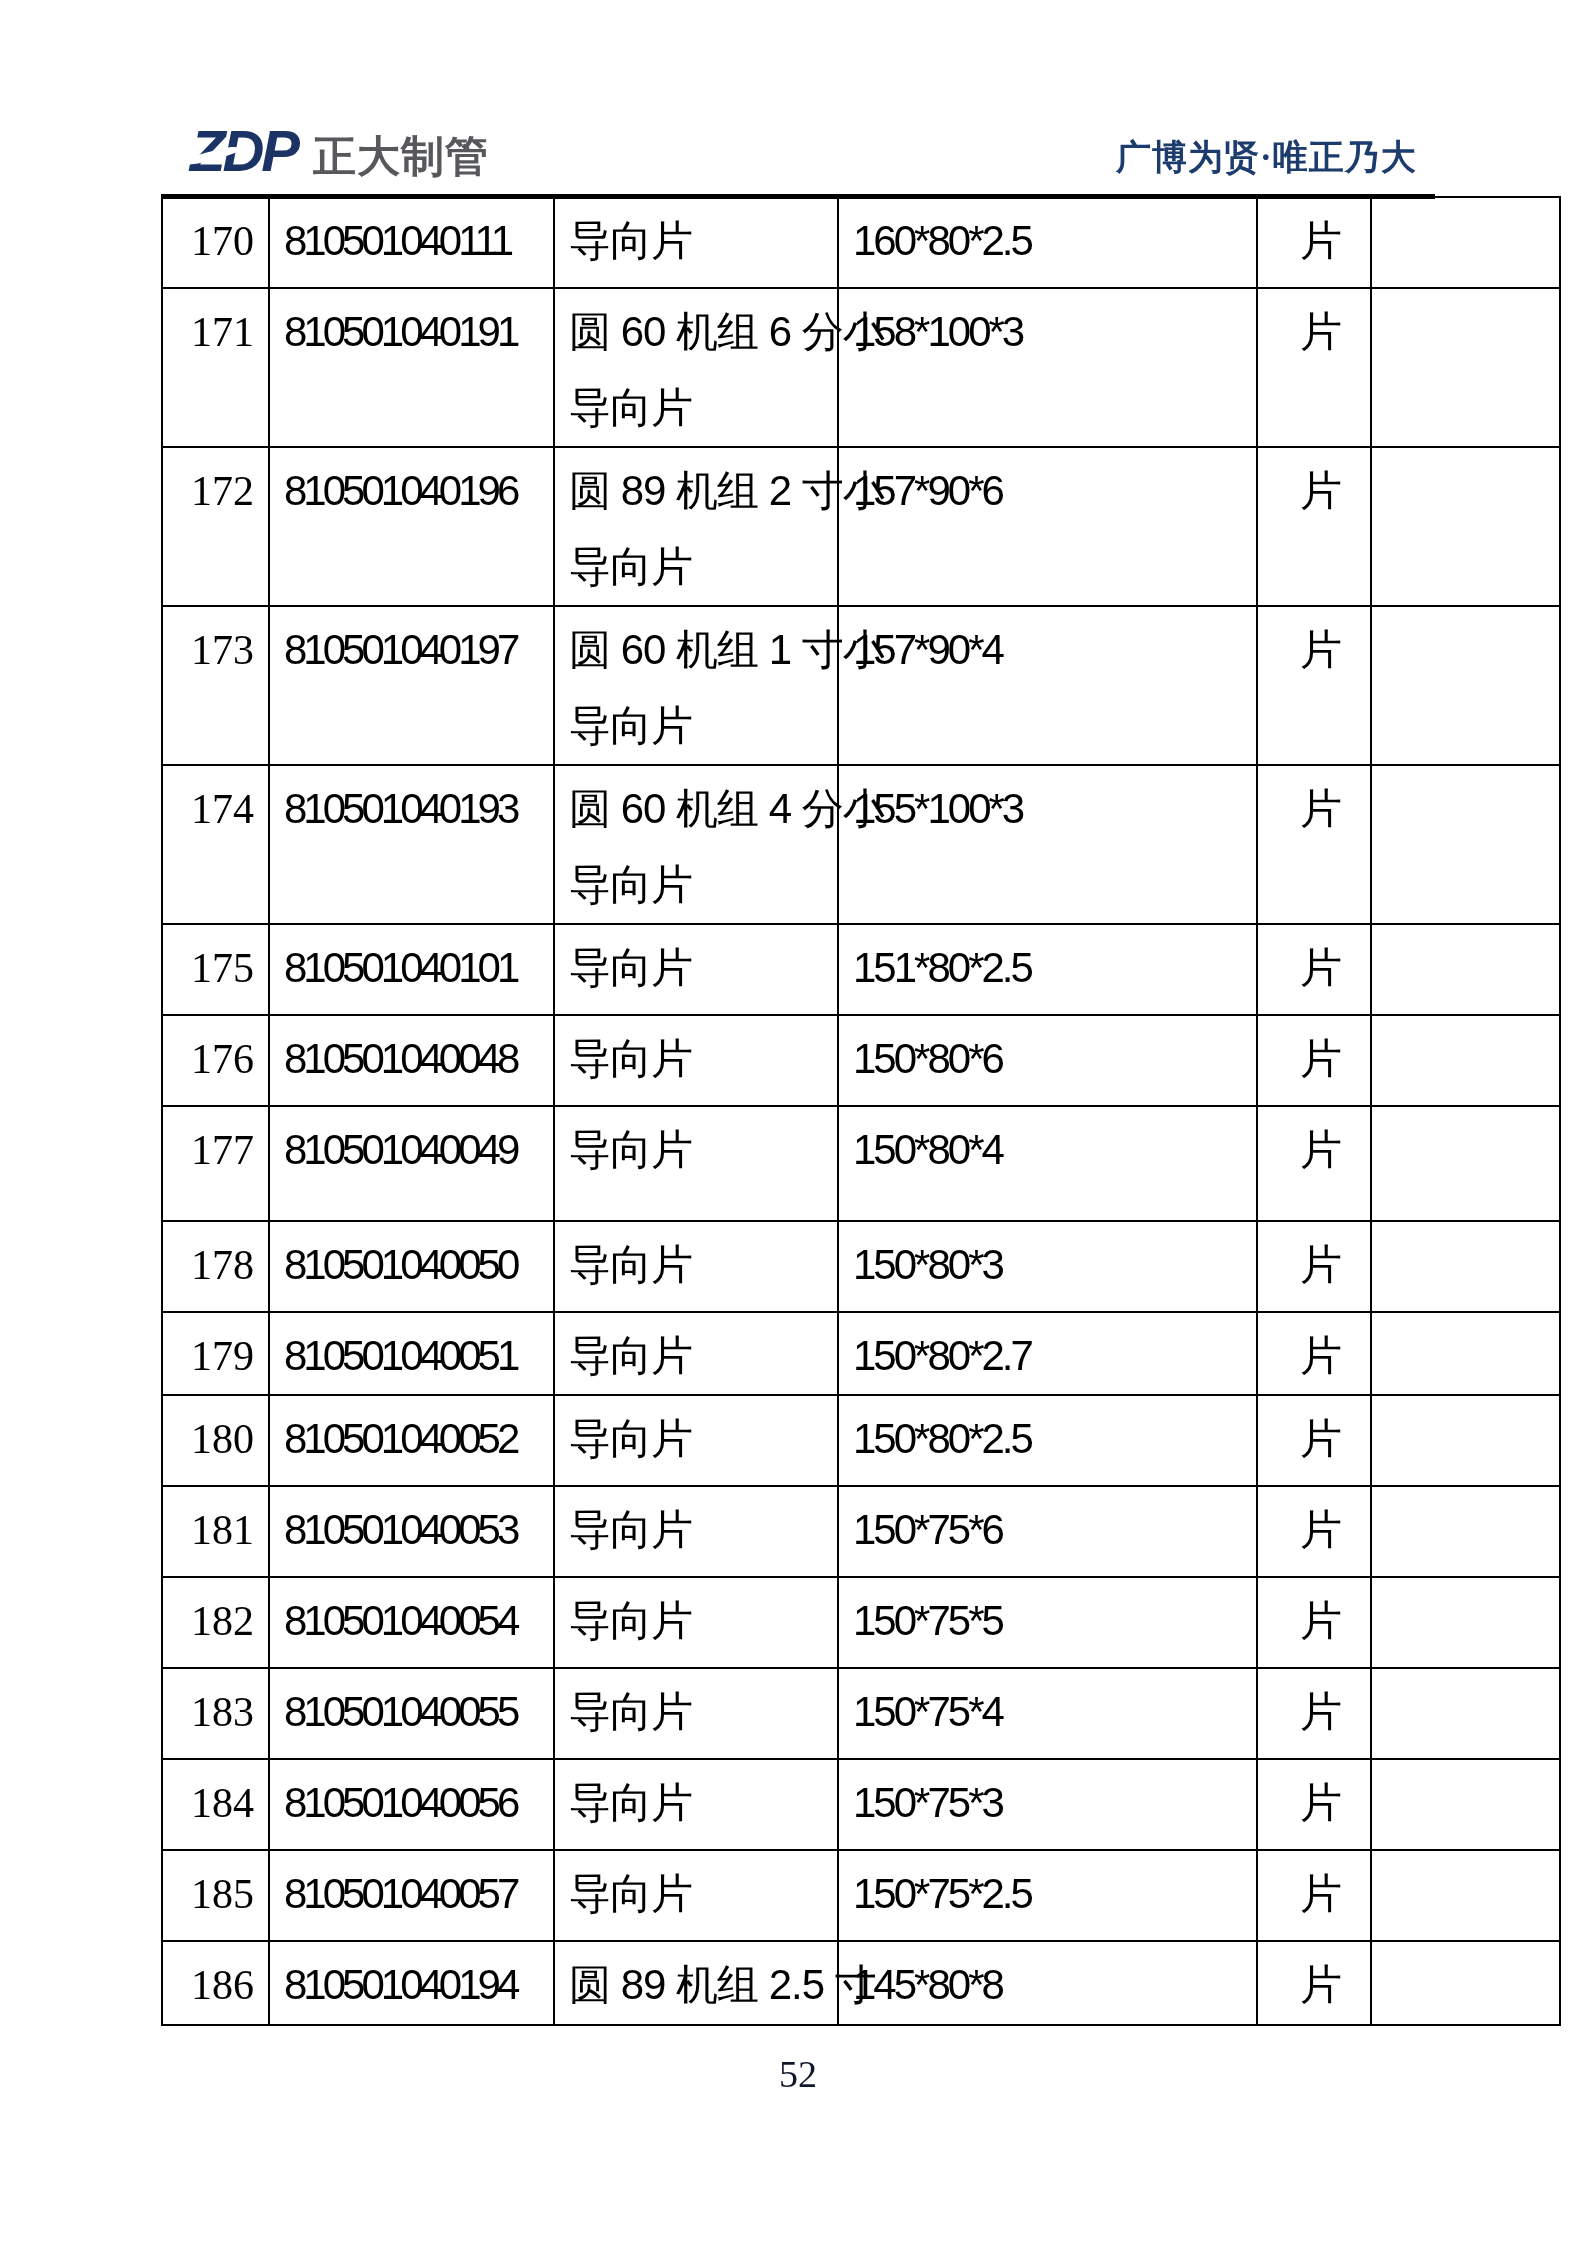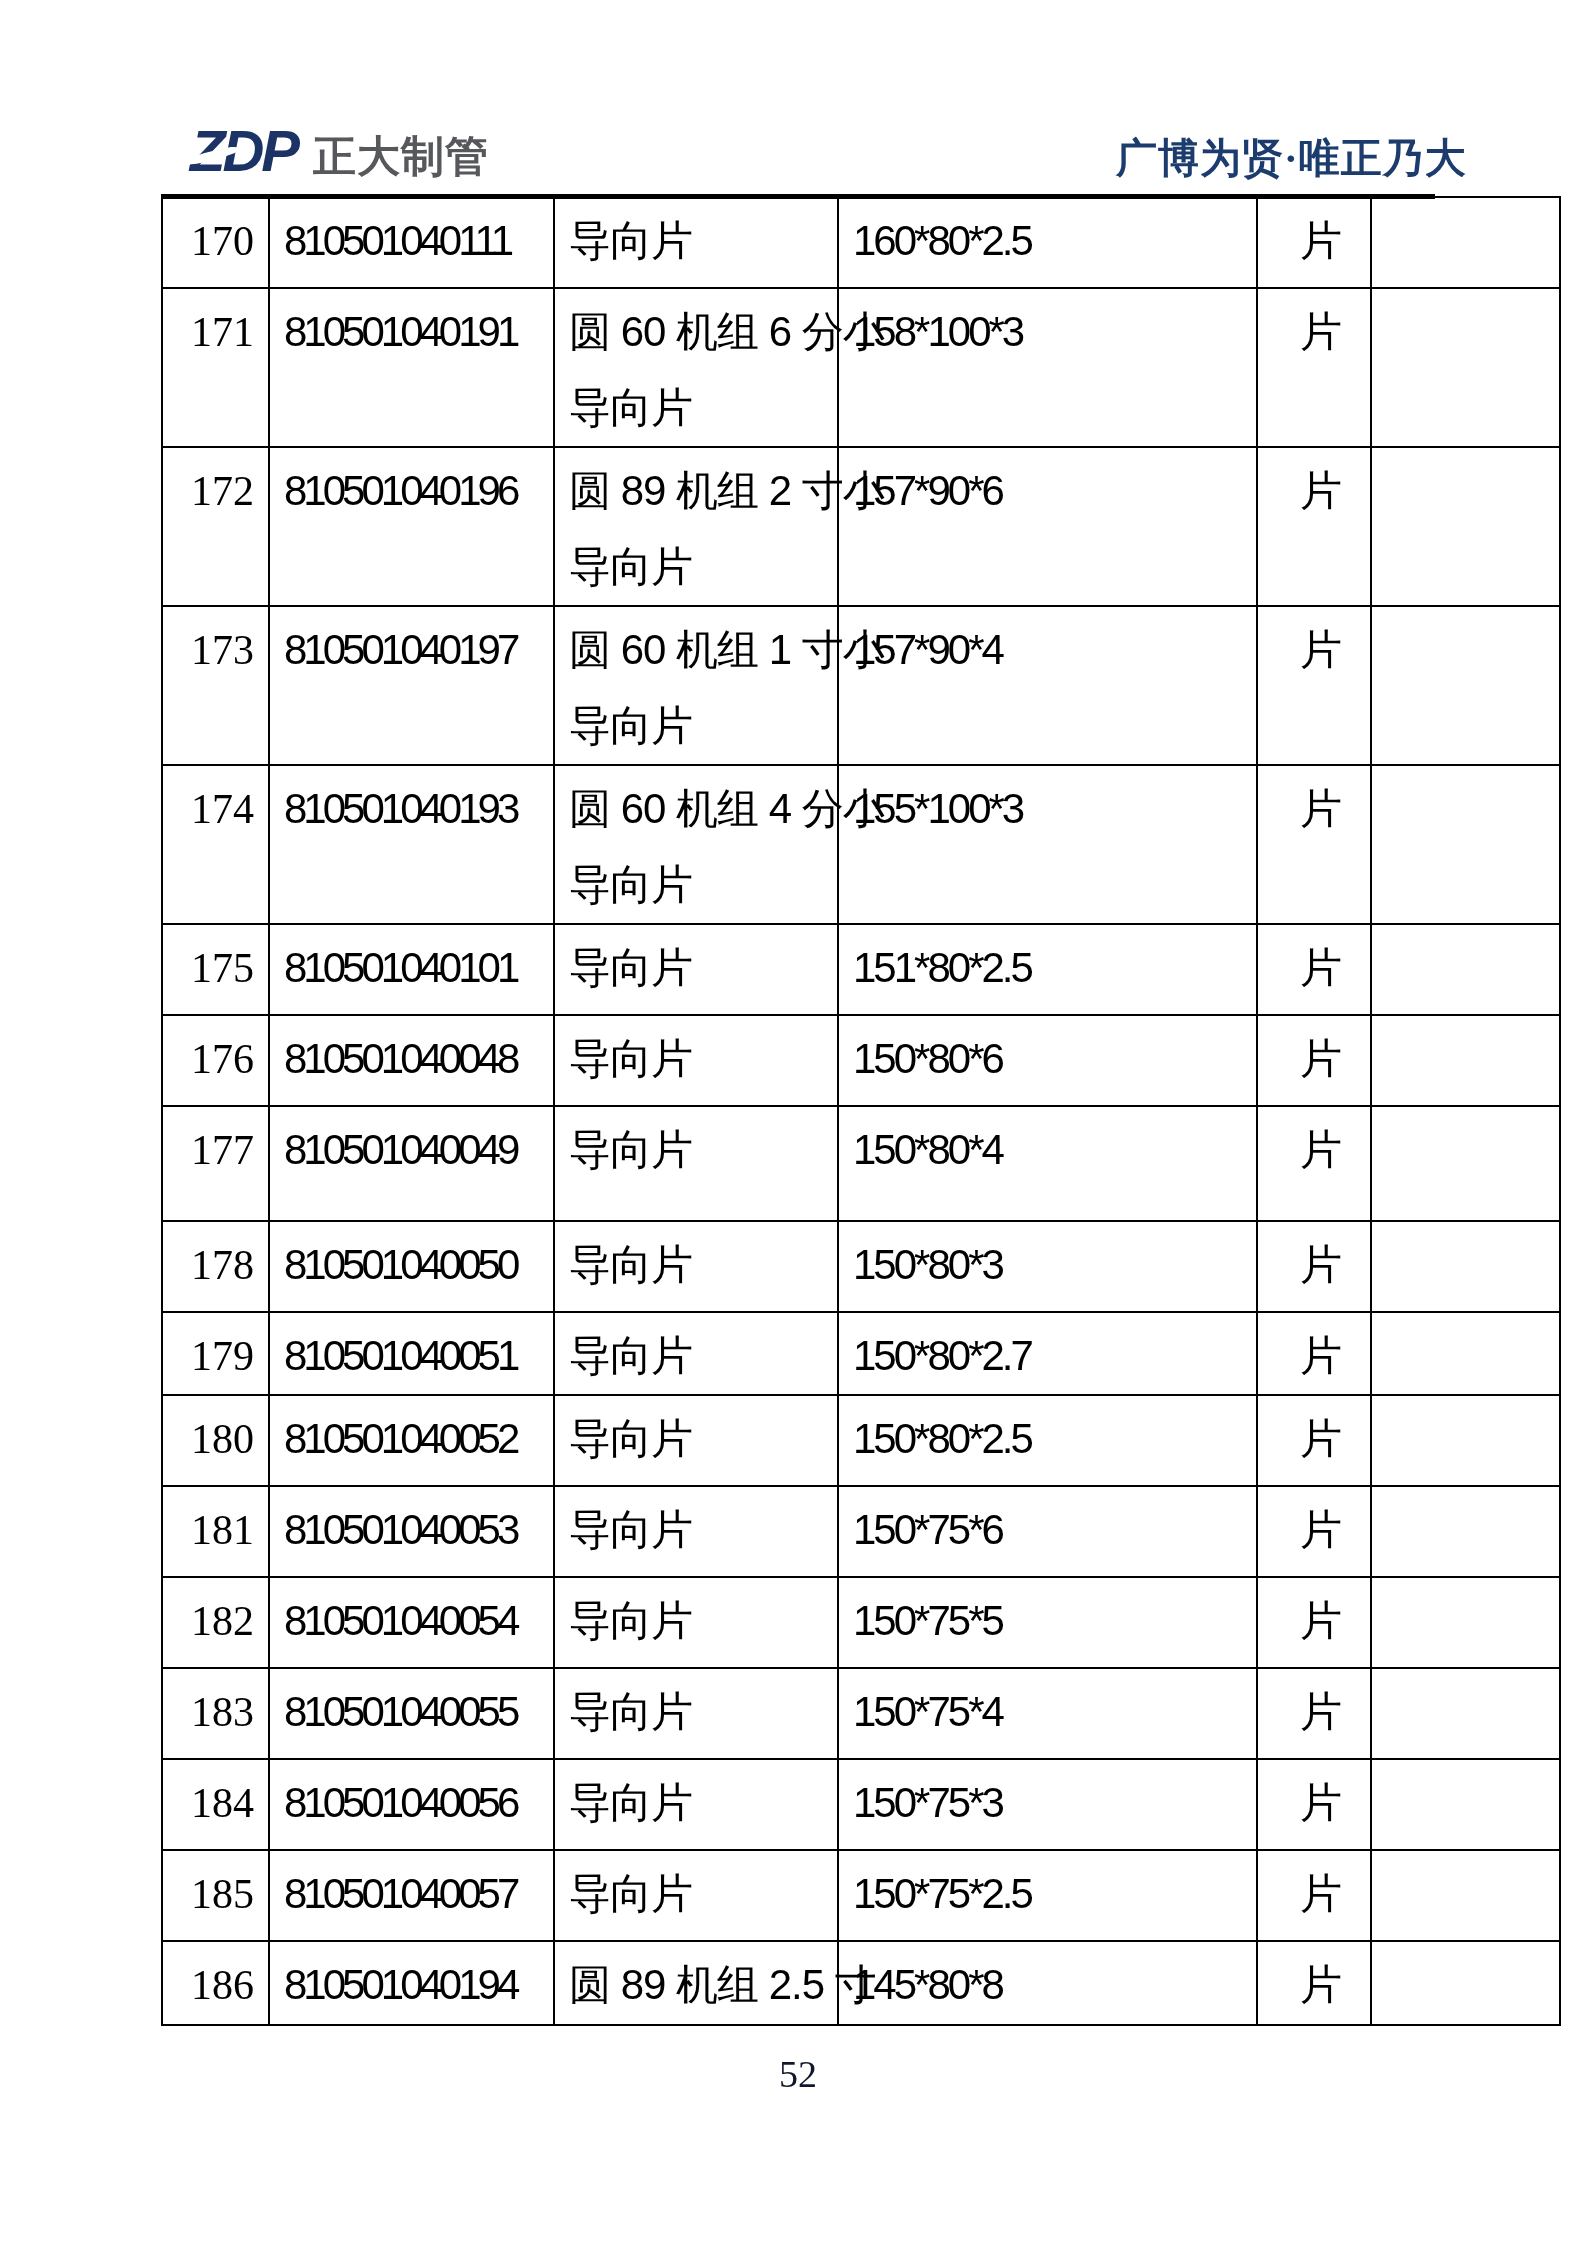--- a/index.html
+++ b/index.html
@@ -48,21 +48,21 @@
     letter-spacing: 1px;
     color: #57585c;
     margin-left: 16px;
   }
   .motto {
     position: absolute;
     left: 1116px;
     top: 136px;
     font-family: "Liberation Serif", serif;
     font-weight: bold;
-    font-size: 41px;
+    font-size: 35px;
     line-height: 44px;
     letter-spacing: 1px;
     color: #1d3c6e;
     white-space: nowrap;
   }
 
   
   .top-rule {
     position: absolute;
     left: 161px;

